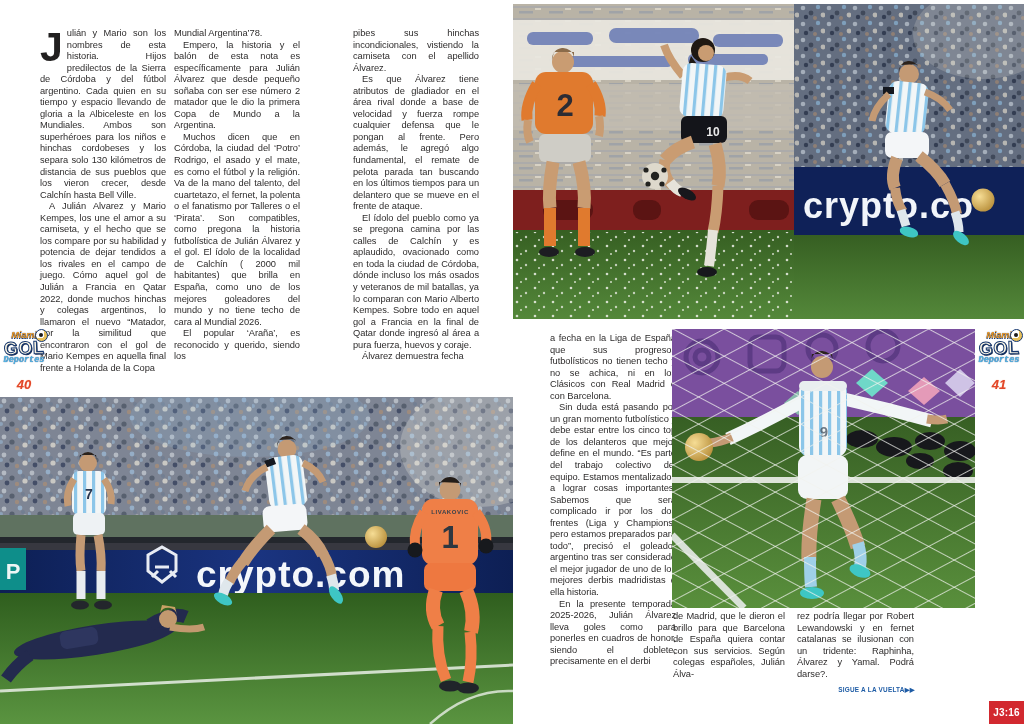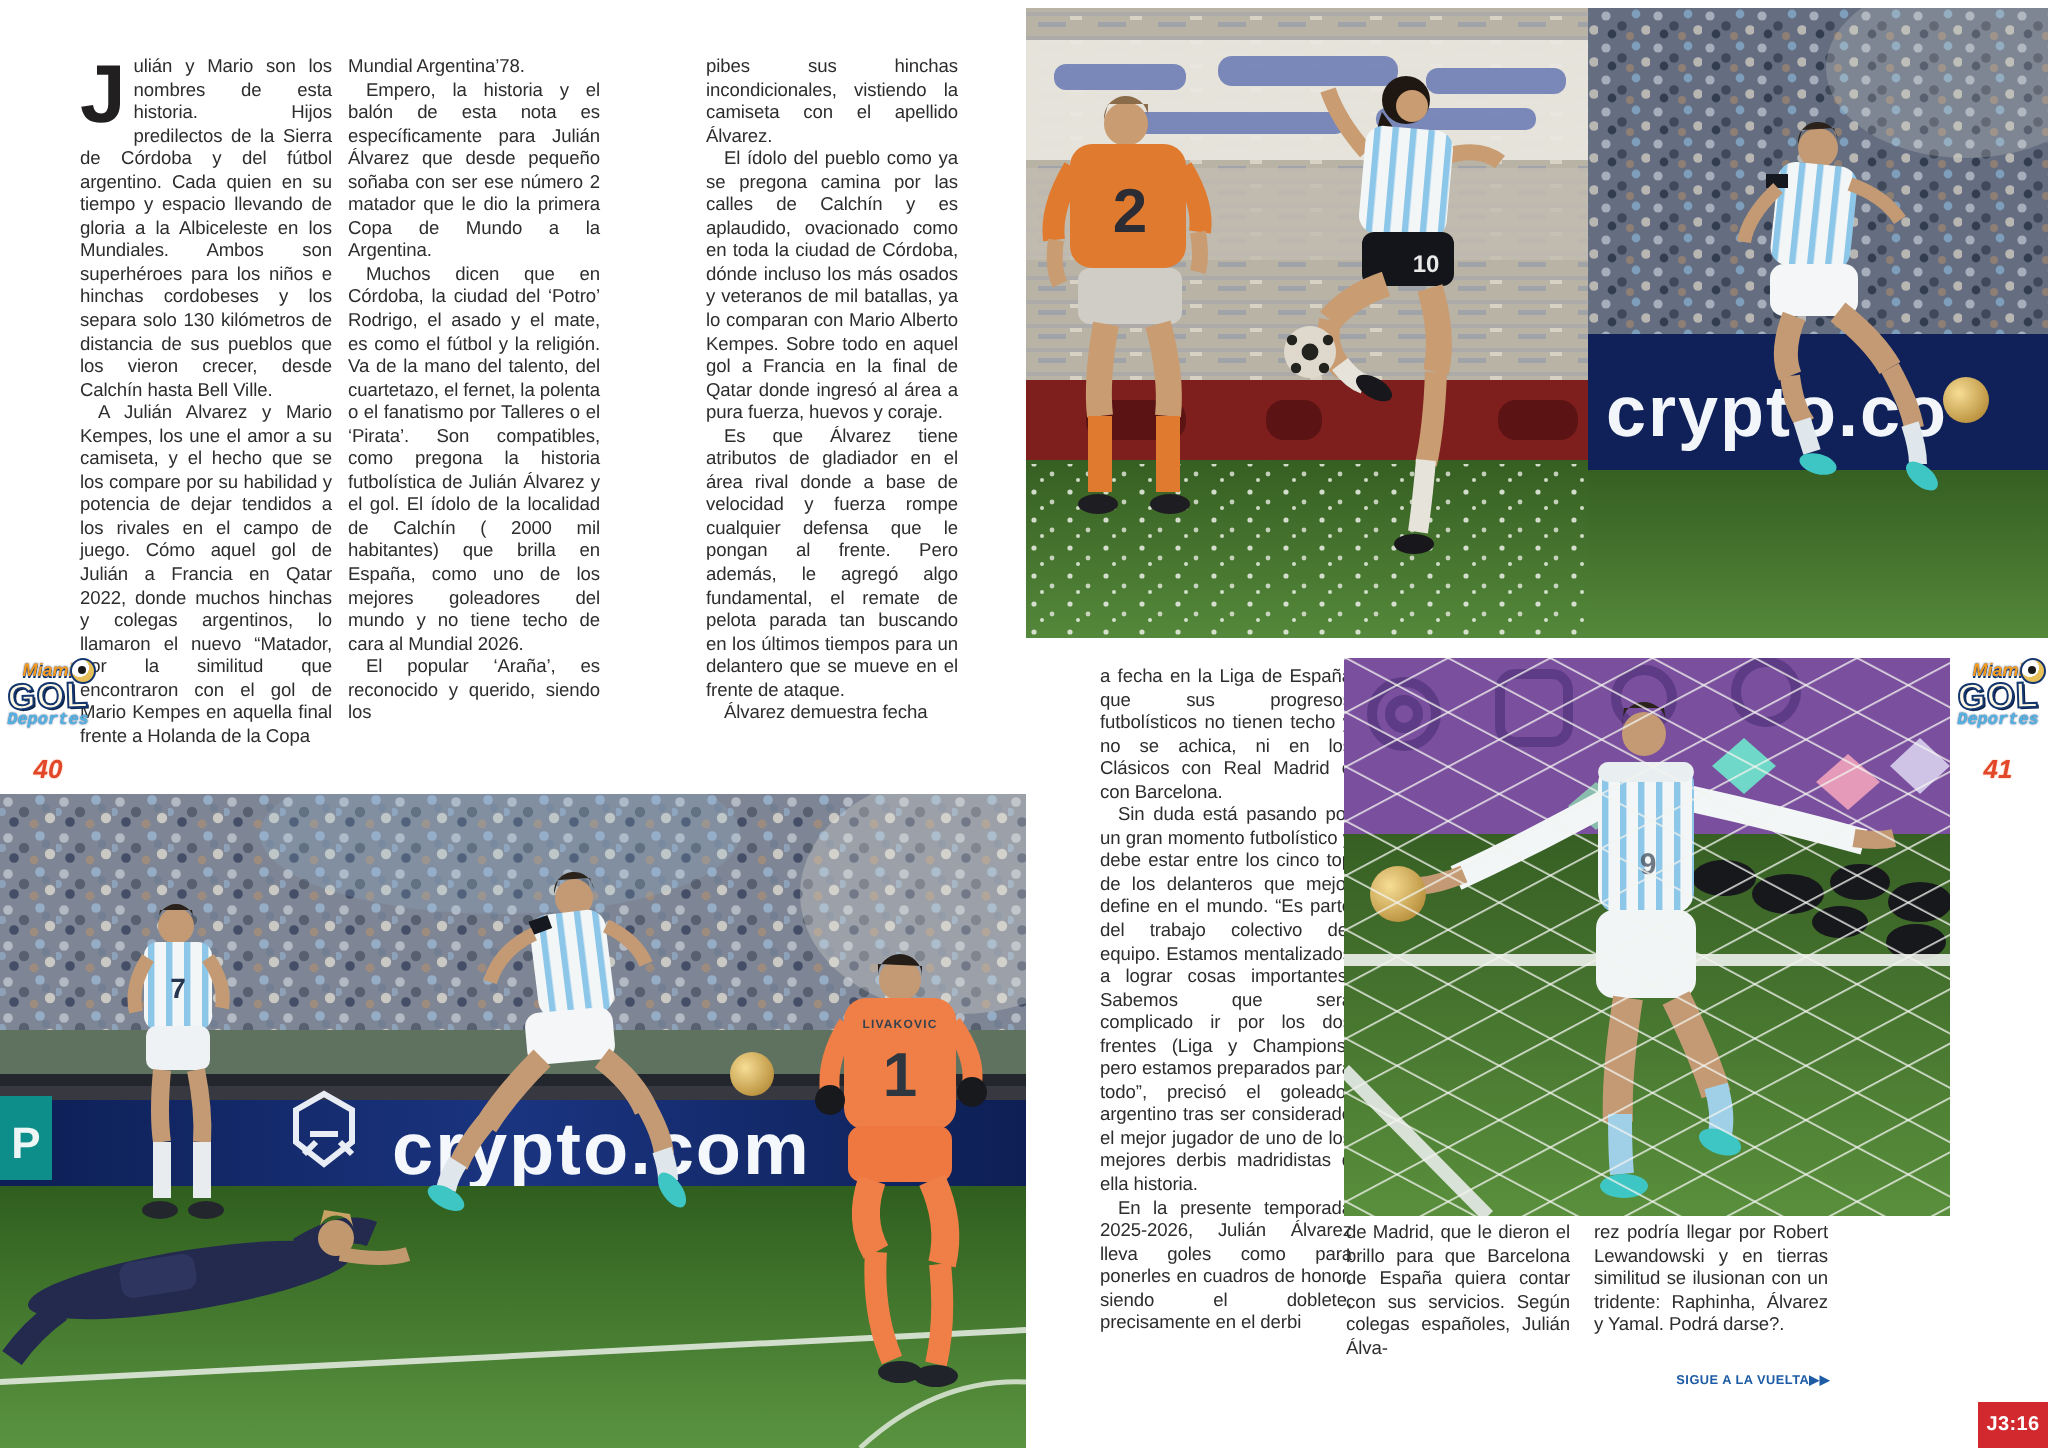--- a/index.html
+++ b/index.html
@@ -61,35 +61,35 @@
     <p class="ind">A Julián Alvarez y Mario Kempes, los une el amor a su camiseta, y el hecho que se los compare por su habilidad y potencia de dejar tendidos a los rivales en el campo de juego. Cómo aquel gol de Julián a Francia en Qatar 2022, donde muchos hinchas y colegas argentinos, lo llamaron el nuevo “Matador, por la similitud que encontraron con el gol de Mario Kempes en aquella final frente a Holanda de la Copa</p>
   </div>
   <div class="col" id="col2">
     <p>Mundial Argentina’78.</p>
     <p class="ind">Empero, la historia y el balón de esta nota es específicamente para Julián Álvarez que desde pequeño soñaba con ser ese número 2 matador que le dio la primera Copa de Mundo a la Argentina.</p>
     <p class="ind">Muchos dicen que en Córdoba, la ciudad del ‘Potro’ Rodrigo, el asado y el mate, es como el fútbol y la religión. Va de la mano del talento, del cuartetazo, el fernet, la polenta o el fanatismo por Talleres o el ‘Pirata’. Son compatibles, como pregona la historia futbolística de Julián Álvarez y el gol. El ídolo de la localidad de Calchín ( 2000 mil habitantes) que brilla en España, como uno de los mejores goleadores del mundo y no tiene techo de cara al Mundial 2026.</p>
     <p class="ind">El popular ‘Araña’, es reconocido y querido, siendo los</p>
   </div>
   <div class="col" id="col3">
     <p>pibes sus hinchas incondicionales, vistiendo la camiseta con el apellido Álvarez.</p>
+    <p class="ind">Es que Álvarez tiene atributos de gladiador en el área rival donde a base de velocidad y fuerza rompe cualquier defensa que le pongan al frente. Pero además, le agregó algo fundamental, el remate de pelota parada tan buscando en los últimos tiempos para un delantero que se mueve en el frente de ataque.</p>
     <p class="ind">El ídolo del pueblo como ya se pregona camina por las calles de Calchín y es aplaudido, ovacionado como en toda la ciudad de Córdoba, dónde incluso los más osados y veteranos de mil batallas, ya lo comparan con Mario Alberto Kempes. Sobre todo en aquel gol a Francia en la final de Qatar donde ingresó al área a pura fuerza, huevos y coraje.</p>
-    <p class="ind">Es que Álvarez tiene atributos de gladiador en el área rival donde a base de velocidad y fuerza rompe cualquier defensa que le pongan al frente. Pero además, le agregó algo fundamental, el remate de pelota parada tan buscando en los últimos tiempos para un delantero que se mueve en el frente de ataque.</p>
     <p class="ind">Álvarez demuestra fecha</p>
   </div>
 
   <div class="col" id="col4">
     <p>a fecha en la Liga de España que sus progresos futbolísticos no tienen techo y no se achica, ni en los Clásicos con Real Madrid o con Barcelona.</p>
     <p class="ind">Sin duda está pasando por un gran momento futbolístico y debe estar entre los cinco top de los delanteros que mejor define en el mundo. “Es parte del trabajo colectivo del equipo. Estamos mentalizados a lograr cosas importantes. Sabemos que será complicado ir por los dos frentes (Liga y Champions) pero estamos preparados para todo”, precisó el goleador argentino tras ser considerado el mejor jugador de uno de los mejores derbis madridistas d ella historia.</p>
     <p class="ind">En la presente temporada 2025-2026, Julián Álvarez lleva goles como para ponerles en cuadros de honor, siendo el doblete, precisamente en el derbi</p>
   </div>
   <div class="col" id="col5">
     <p>de Madrid, que le dieron el brillo para que Barcelona de España quiera contar con sus servicios. Según colegas españoles, Julián Álva-</p>
   </div>
   <div class="col" id="col6">
-    <p>rez podría llegar por Robert Lewandowski y en tierras similitud se ilusionan con un tridente: Raphinha, Álvarez y Yamal. Podrá darse?.</p>
+    <p>rez podría llegar por Robert Lewandowski y en fernet catalanas se ilusionan con un tridente: Raphinha, Álvarez y Yamal. Podrá darse?.</p>
   </div>
 
   <svg class="photo" id="photo-semifinal" width="513" height="327" viewBox="0 0 513 327">
     <defs>
       <pattern id="pcrowdA" width="28" height="18" patternUnits="userSpaceOnUse">
         <rect width="28" height="18" fill="#8d93a0"></rect>
         <circle cx="4" cy="4" r="2.4" fill="#cfd4da"></circle>
           <circle cx="12" cy="9" r="2.6" fill="#5d6673"></circle>
         <circle cx="20" cy="3" r="2.4" fill="#a9c4dd"></circle>
           <circle cx="25" cy="12" r="2.6" fill="#e8e4da"></circle>

